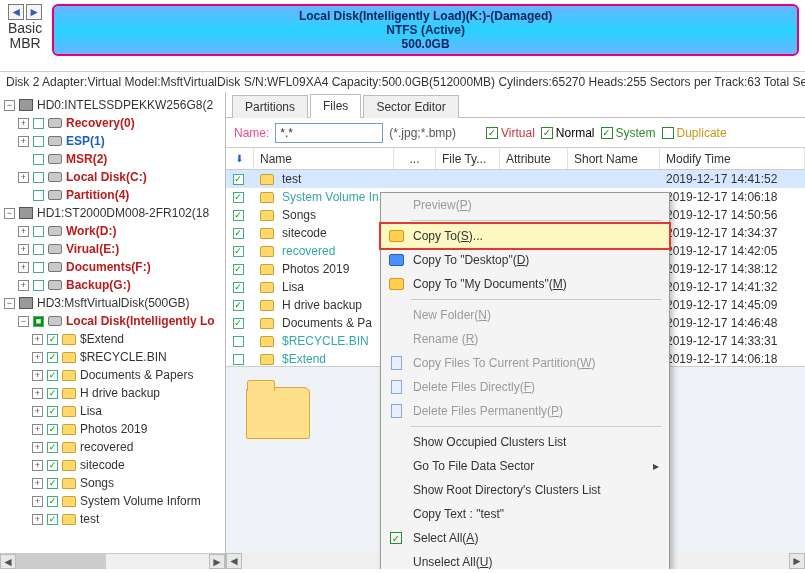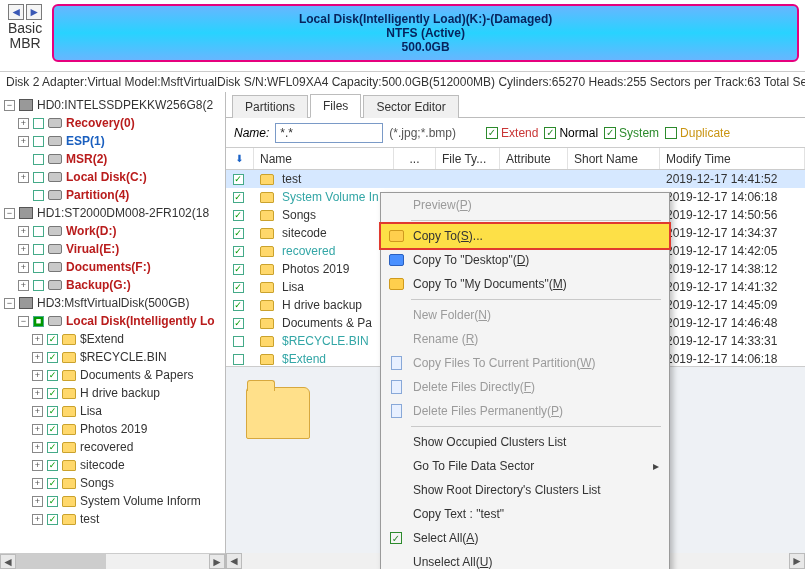--- a/index.html
+++ b/index.html
@@ -4,21 +4,21 @@
 <style>
   * { box-sizing: border-box; margin: 0; padding: 0; font-family: "Segoe UI", Tahoma, sans-serif; font-size: 12px; }
   body { background: #fff; width: 805px; height: 573px; overflow: hidden; }
   
   
   .top { display: flex; align-items: flex-start; height: 72px; border-bottom: 1px solid #ccc; }
   .navbtns { display:flex; flex-direction:column; align-items:center; padding:4px 8px 0; }
   .navbtns .arrows { display:flex; gap:2px; }
   .arrow { width:16px; height:16px; display:flex; align-items:center; justify-content:center; border:1px solid #7a7a7a; background:#f5f5f5; color:#3a58b5; font-size:12px; cursor:pointer;}
   .navlabel { text-align:center; font-size:14px; line-height:13px; margin-top:2px; color:#333; }
-  .banner { flex:1; margin:4px 6px 2px 2px; border:2px solid #e6007e; border-radius:6px; background:linear-gradient(#67b6ff,#28d3ff,#67b6ff); height:58px; display:flex; flex-direction:column; align-items:center; justify-content:center; color:#000;}
+  .banner { flex:1; margin:4px 6px 2px 2px; border:2px solid #e6007e; border-radius:6px; background:linear-gradient(#67b6ff,#28d3ff,#67b6ff); height:52px; display:flex; flex-direction:column; align-items:center; justify-content:center; color:#000;}
   .banner-line { font-weight:bold; font-size:12px; color:#07235d;}
   
   .diskinfo { padding:3px 6px; color:#333; white-space:nowrap; }
   
   .main { display:flex; height:calc(573px - 72px - 24px); }
   
   
   .tree { width:226px; border-right:1px solid #bcbcbc; overflow:hidden; padding:4px 0 4px 4px; position:relative;}
   .tree-row { display:flex; align-items:center; height:18px; white-space:nowrap; }
   .tog { width:11px; height:11px; border:1px solid #888; background:#fff; display:inline-flex; align-items:center; justify-content:center; font-size:9px; line-height:9px; color:#555; margin-right:4px; cursor:pointer;}
@@ -34,21 +34,21 @@
   .tree-scroll .thumb{ width:90px; background:#cdcdcd;}
   .tree-scroll .btn{ width:16px; background:#e8e8e8; border:1px solid #bbb; display:flex;align-items:center;justify-content:center; color:#555;}
   
   
   .right { flex:1; display:flex; flex-direction:column; overflow:hidden; position:relative;}
   .tabs { display:flex; align-items:flex-end; height:26px; border-bottom:1px solid #bcbcbc; padding-left:6px; gap:2px;}
   .tab { padding:4px 12px; border:1px solid #bcbcbc; border-bottom:none; background:#f0f0f0; color:#333; cursor:pointer; position:relative; top:1px;}
   .tab.active { background:#fff; font-weight:normal; border-bottom:1px solid #fff;}
   
   .filterbar { display:flex; align-items:center; height:30px; padding:0 8px; gap:6px; border-bottom:1px solid #ccc; overflow:hidden;}
-  .filter-name { color:#000000;font-style:italic;}
+  .filter-name { color:#ec4899;}
   .filter-input { border:1px solid #7a9ac7; height:20px; width:108px; padding:0 4px; color:#333; }
   .pattern { color:#555; }
   .legend { display:flex; align-items:center; gap:3px;}
   .cb { width:12px; height:12px; border:1px solid #2c8a2c; display:inline-flex; align-items:center; justify-content:center; color:#2c8a2c; font-size:10px;}
   .lg-deleted{ color:#c93636;}
   .lg-system{ color:#2c8a2c;}
   .lg-dup{ color:#c99412;}
   
   .cols { display:flex; height:22px; border-bottom:1px solid #ccc; background:#fff;}
   .col { border-right:1px solid #e2e2e2; display:flex; align-items:center; padding:0 6px; color:#333;}
@@ -76,21 +76,21 @@
   .filelist-scroll .btn{ width:16px; background:#e8e8e8; border:1px solid #bbb; display:flex;align-items:center;justify-content:center; color:#555;}
   
   .preview { flex:1; background:#eef1f5; border-top:1px solid #ccc; padding:20px; }
   .thumb-folder { width:64px; height:52px; background:#ffe08a; border:1px solid #d7a83e; border-radius:4px 6px 2px 2px; position:relative;}
   .thumb-folder::before { content:""; position:absolute; top:-8px; left:0; width:26px; height:10px; background:#ffe08a; border:1px solid #d7a83e; border-bottom:none; border-radius:3px 3px 0 0;}
   
   
   .ctx { position:absolute; left:154px; top:22px; width:290px; background:#f4f4f4; border:1px solid #9a9a9a; box-shadow:3px 3px 6px rgba(0,0,0,0.25); z-index:10;}
   .ctx-row { display:flex; align-items:center; height:24px; padding:0 10px 0 6px; gap:8px; color:#333;}
   .ctx-row.disabled { color:#9b9b9b;}
-  .ctx-row.highlight { background:#fde047; outline:2px solid #e03a2f; outline-offset:0;}
+  .ctx-row.highlight { background:#fef9c3; outline:2px solid #e03a2f; outline-offset:0;}
   .ctx-ico { width:18px; height:18px; display:flex; align-items:center; justify-content:center;}
   .ctx-sep { height:1px; background:#c9c9c9; margin:3px 8px 3px 30px;}
   .fold-ico { width:15px; height:12px; background:#ffcf4d; border:1px solid #cf9a1d; border-radius:2px;}
   .file-ico { width:11px; height:14px; background:#e8f0ff; border:1px solid #88a8d8;}
   .sub-arrow { margin-left:auto; color:#444;}
   .ctx-chk { width:12px; height:12px; border:1px solid #2c8a2c; display:flex;align-items:center;justify-content:center;color:#2c8a2c;font-size:10px;}
   u { text-decoration: underline; }
   .filelist-wrap{ position:relative; }
 </style>
 </head>
@@ -301,21 +301,21 @@
       <div class="tab">Sector Editor</div>
     </div>
 
     <div class="filterbar">
       <span class="filter-name">Name:</span>
       <input class="filter-input" value="*.*" style="">
       <span class="pattern">(*.jpg;*.bmp)</span>
       <span style="width:18px"></span>
       <span class="legend">
           <span class="cb">✓</span>
-          <span class="lg-deleted">Extend</span>
+          <span class="lg-deleted">Virtual</span>
         </span>
       <span class="legend">
           <span class="cb">✓</span>
           <span>Normal</span>
         </span>
       <span class="legend">
           <span class="cb">✓</span>
           <span class="lg-system">System</span>
         </span>
       <span class="legend">

